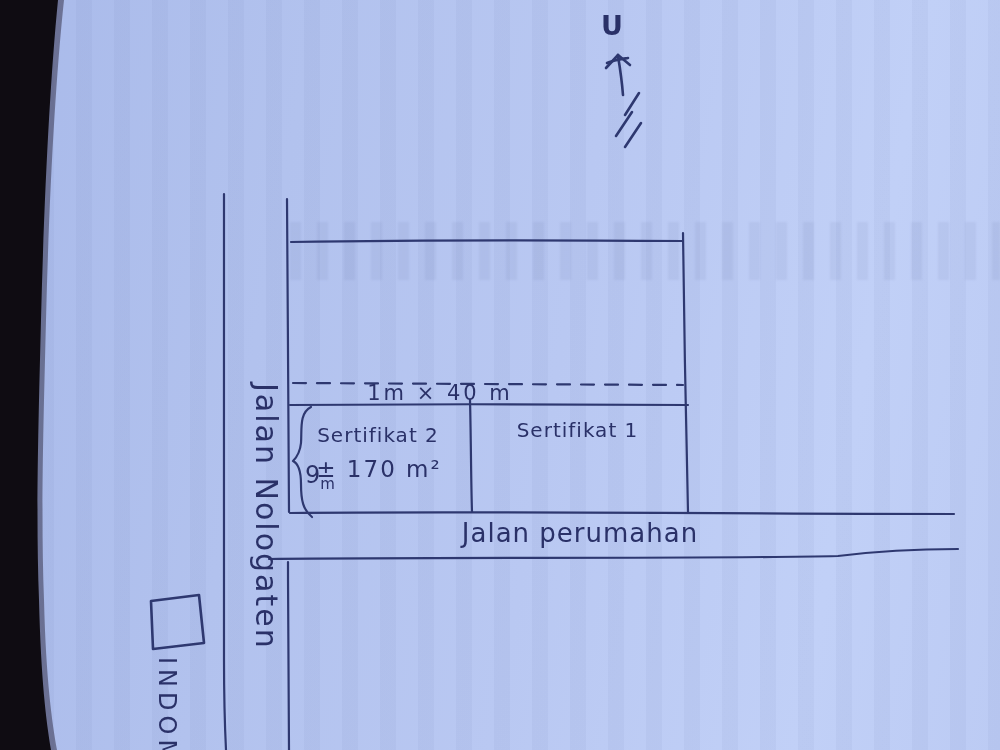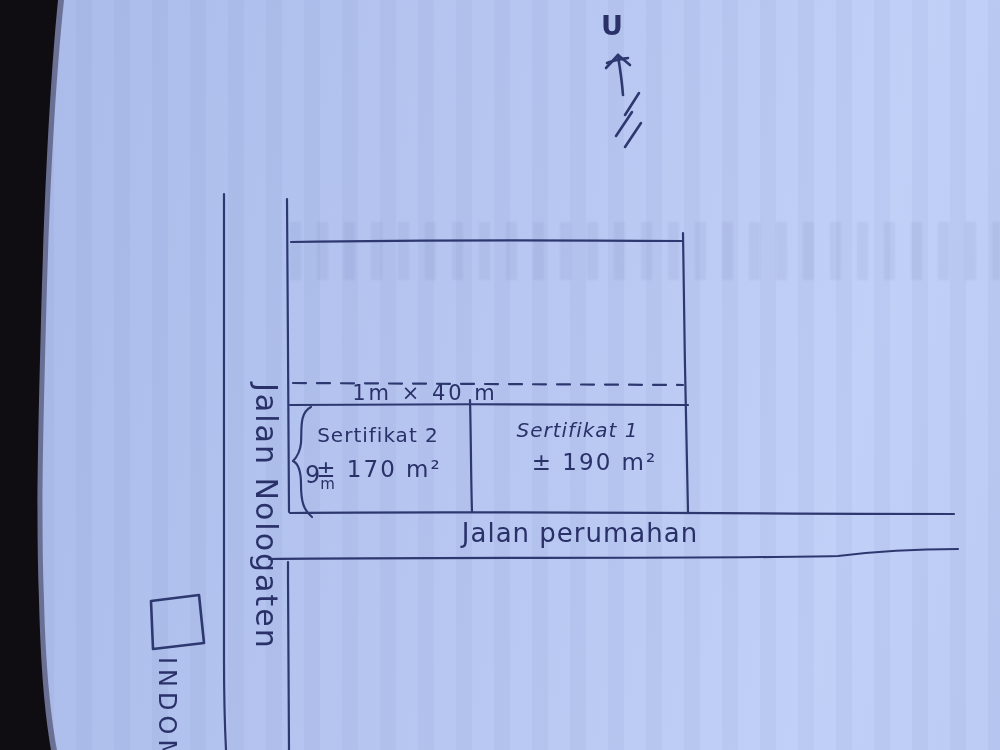--- a/index.html
+++ b/index.html
@@ -16,24 +16,24 @@
   .shadow-band{
     position:absolute;left:290px;top:222px;width:710px;height:58px;pointer-events:none;opacity:.55;
     background:repeating-linear-gradient(90deg,rgba(70,85,140,.14) 0 11px,rgba(0,0,0,0) 11px 27px);
     filter:blur(1px);
   }
   svg.ink{position:absolute;inset:0;}
   .hw{position:absolute;white-space:nowrap;}
   .center{text-align:center;}
   .rot{transform:rotate(90deg);transform-origin:0 0;}
   .lbl-u{left:601px;top:10px;font-size:27px;font-weight:bold;}
-  .lbl-strip{left:335px;top:381px;width:180px;font-size:21px;letter-spacing:3px;}
+  .lbl-strip{left:350px;top:381px;width:180px;font-size:21px;letter-spacing:3px;}
   .lbl-s2name{left:308px;top:423px;width:140px;font-size:20px;letter-spacing:1px;}
   .lbl-s2area{left:300px;top:456px;width:158px;font-size:23px;letter-spacing:2px;}
-  .lbl-s1name{left:505px;top:418px;width:145px;font-size:20px;letter-spacing:1px;font-style:italic;}
+  .lbl-s1name{left:505px;top:418px;width:145px;font-size:20px;letter-spacing:1px;}
   .lbl-s1area{left:527px;top:449px;width:135px;font-size:23px;letter-spacing:2px;}
   .lbl-depth{left:305px;top:461px;font-size:24px;text-align:center;}
   .lbl-depth .sub{font-size:15px;vertical-align:-6px;}
   .lbl-roadh{left:425px;top:518px;width:310px;font-size:26px;letter-spacing:1px;}
   .lbl-roadv{left:284px;top:383px;font-size:30px;letter-spacing:2px;}
   .lbl-landmark{left:181px;top:657px;font-size:24px;letter-spacing:5px;}
 </style>
 </head>
 <body>
 
@@ -75,21 +75,20 @@
   </svg>
 
   <div class="hw lbl-u">U</div>
 
   <div class="hw lbl-strip center">1m × 40 m</div>
 
   <div class="hw lbl-s2name center">Sertifikat 2</div>
   <div class="hw lbl-s2area center">± 170 m²</div>
 
   <div class="hw lbl-s1name center">Sertifikat 1</div>
-  <div class="hw lbl-s1area center">± 190 m²</div>
 
   <div class="hw lbl-depth"><span>9</span><span class="sub">m</span></div>
 
   <div class="hw lbl-roadh center">Jalan perumahan</div>
 
   <div class="hw lbl-roadv rot">Jalan Nologaten</div>
 
   <div class="hw lbl-landmark rot">INDOM</div>
 
 </div>

